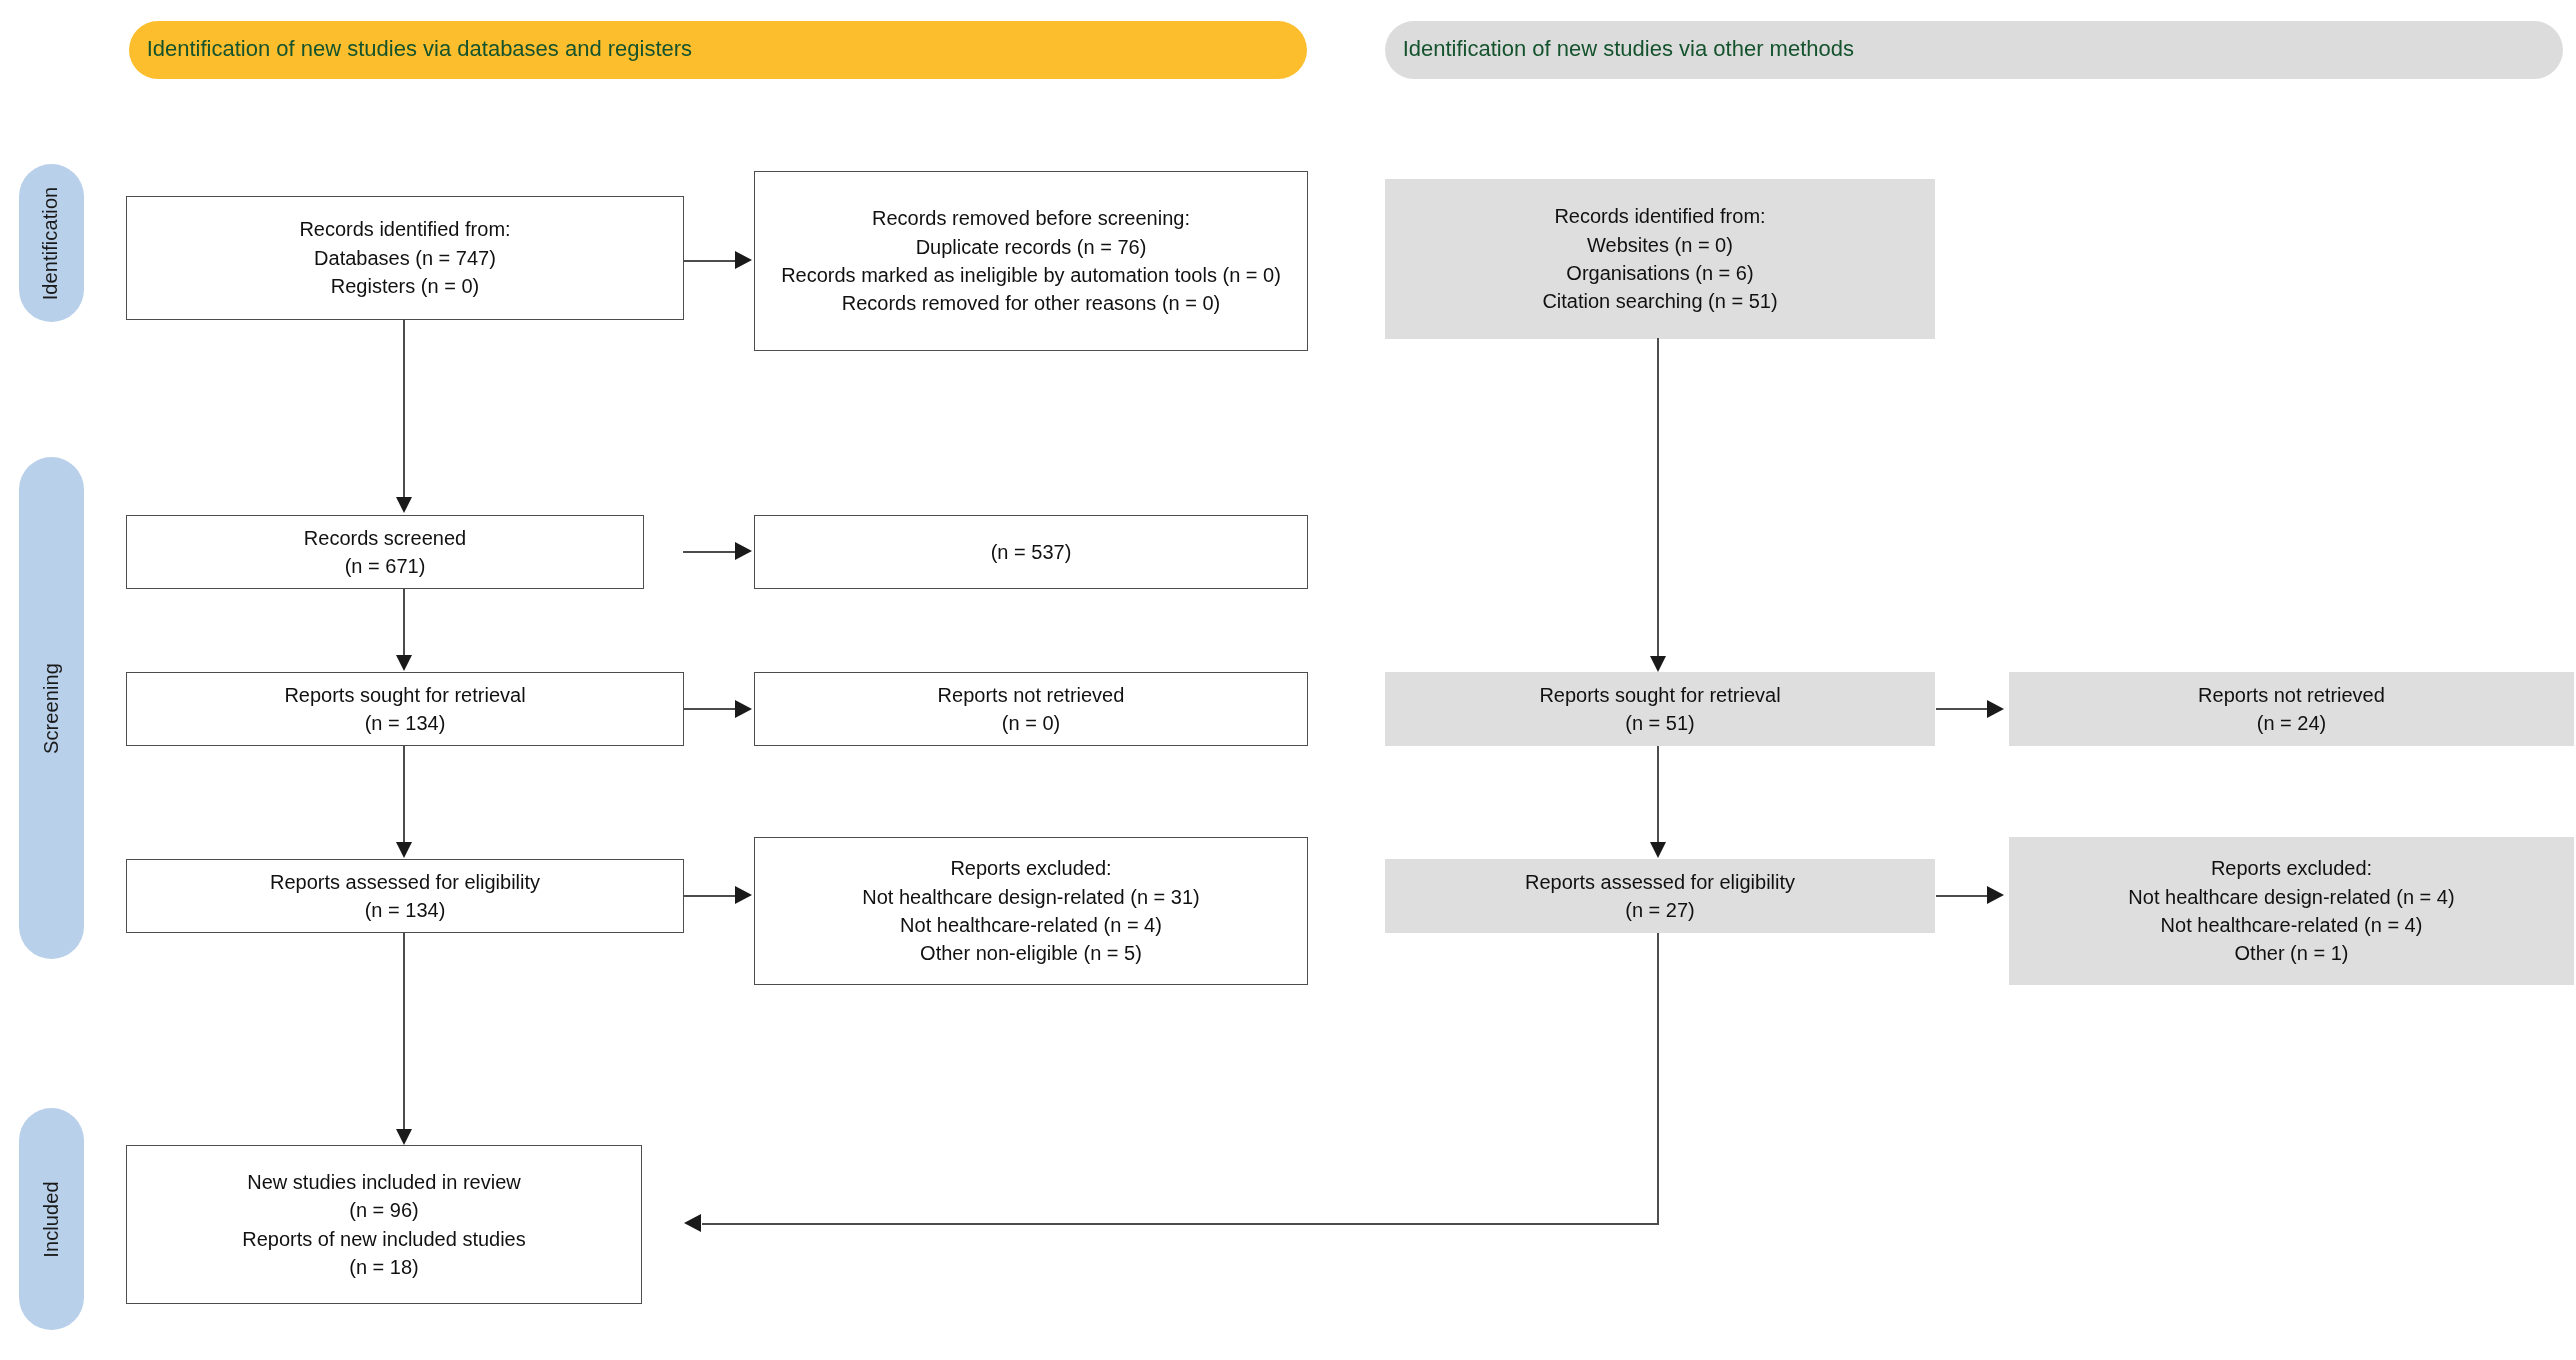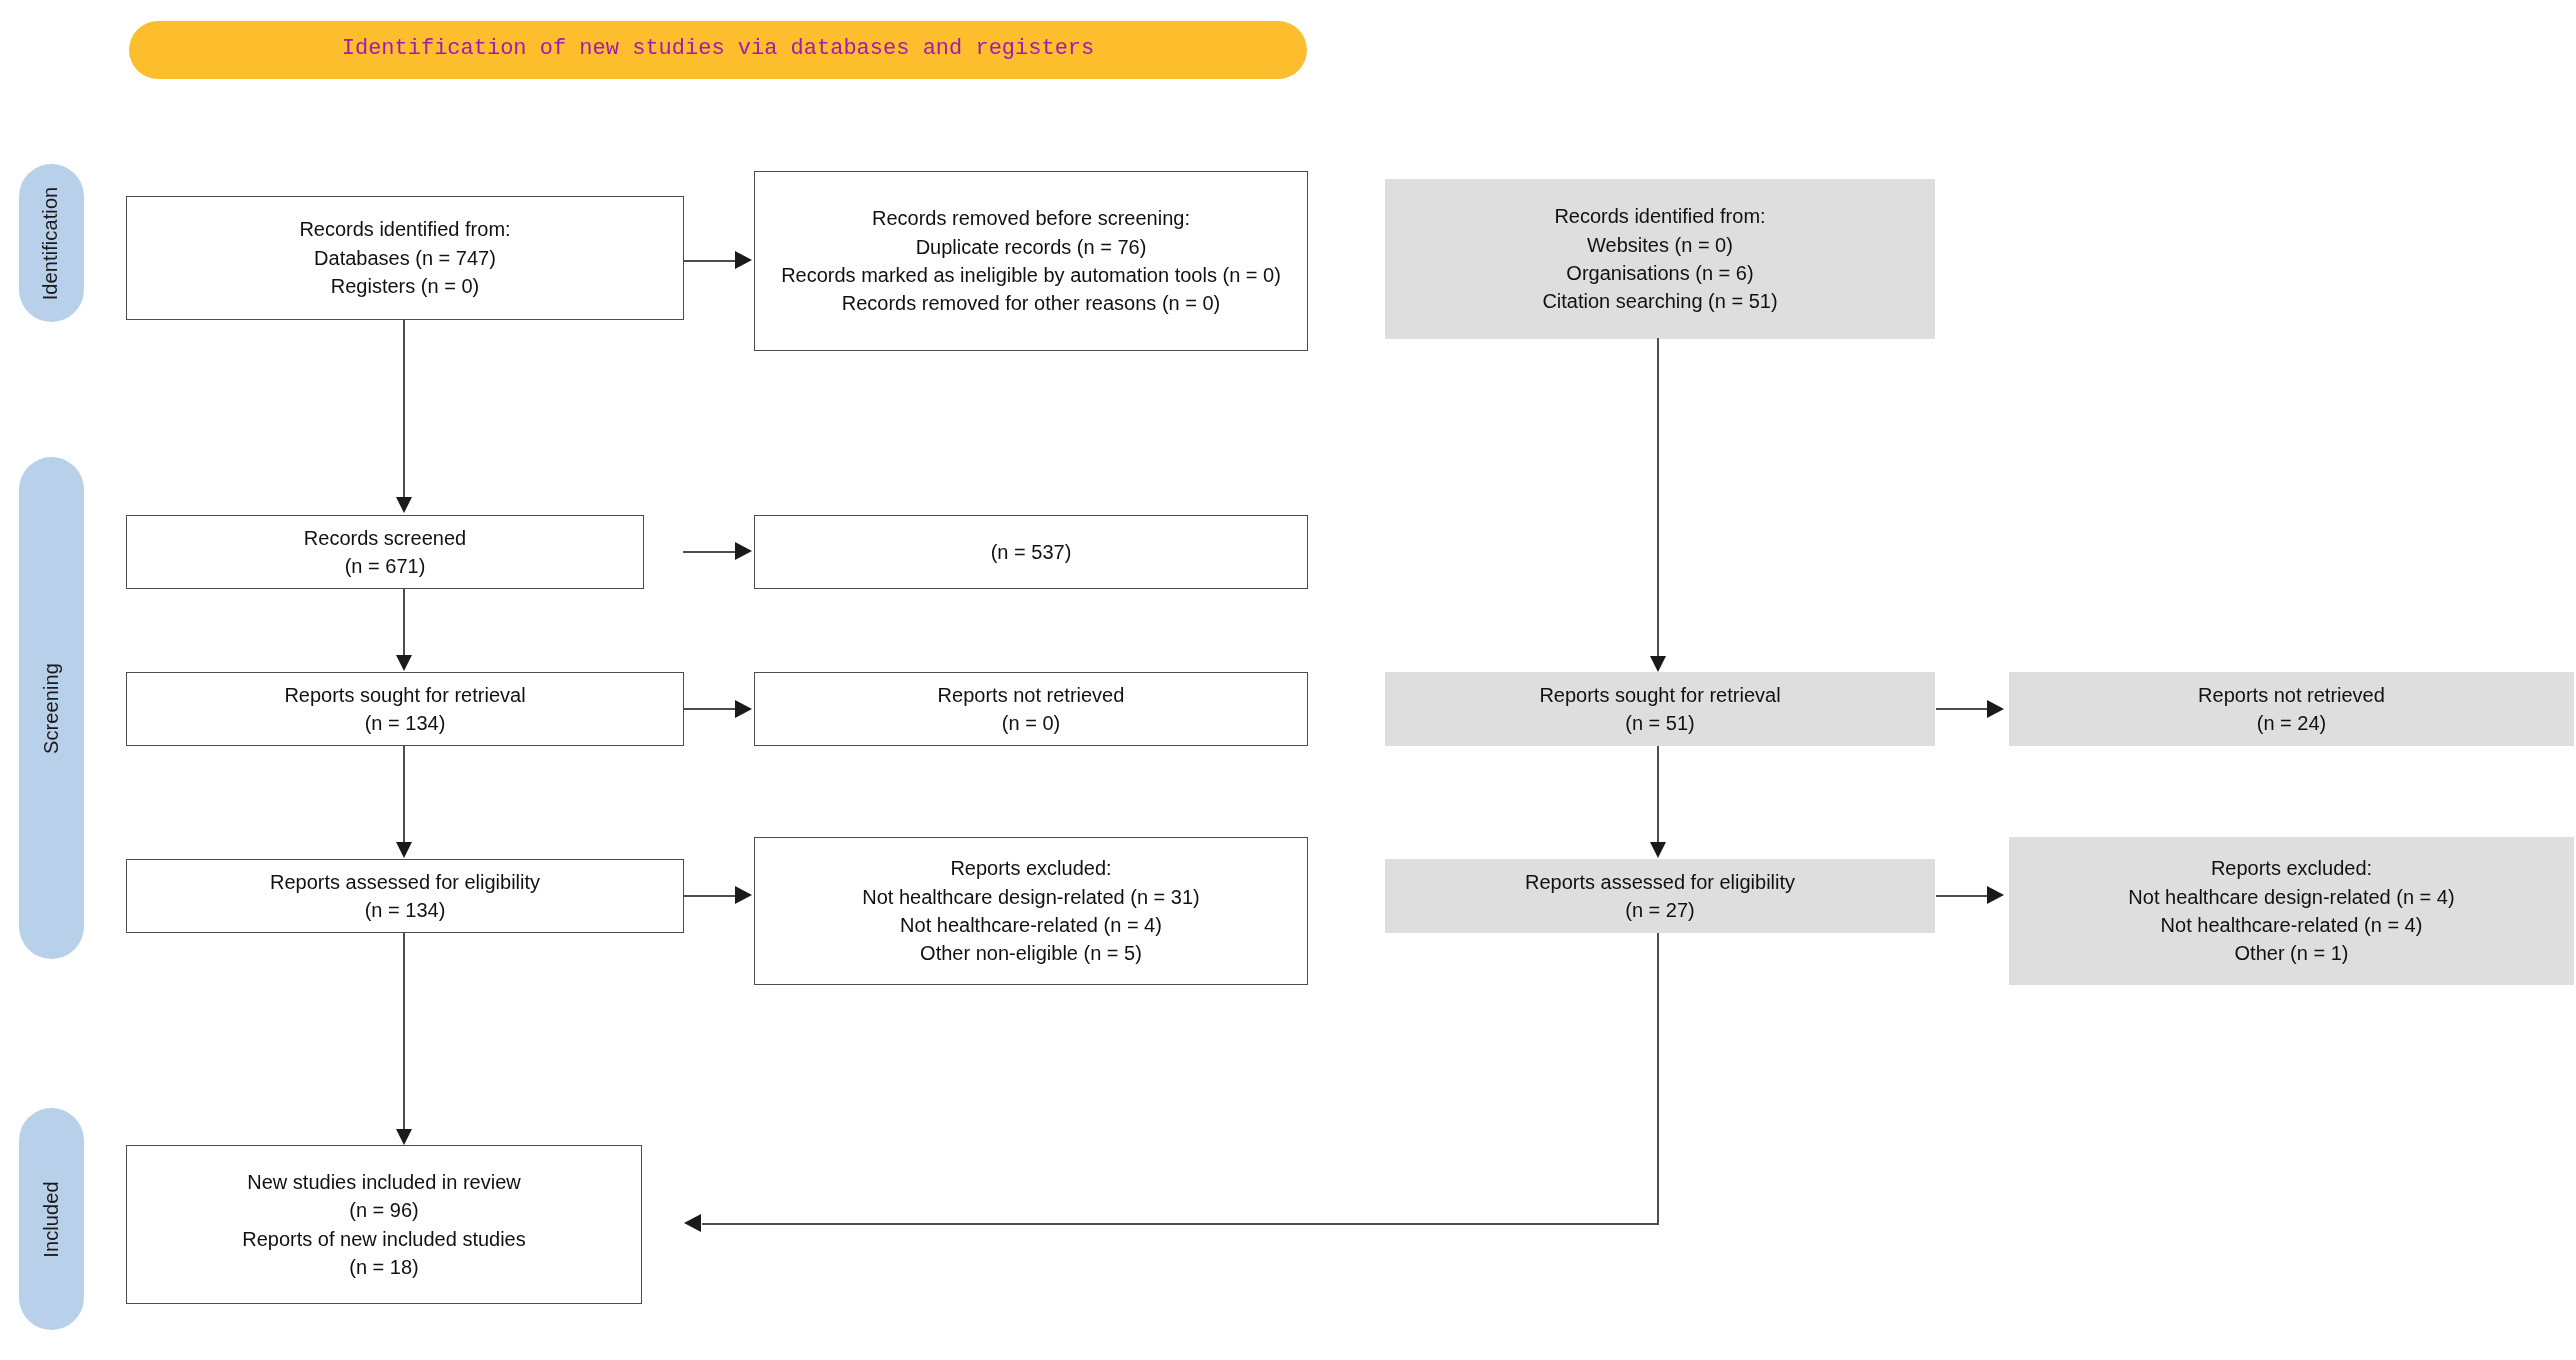--- a/index.html
+++ b/index.html
@@ -17,29 +17,27 @@
     height: 1360px;
     background: #ffffff;
     overflow: hidden;
   }
 
   
   .banner {
     position: absolute;
     display: flex;
     align-items: center;
-    justify-content: center;
     border-radius: 32.5px;
     font-size: 22px;
-    color: #a21caf;
+    color: #14532d;
     text-align: center;
     line-height: 1.2;
     padding: 0 17.7px;
     box-sizing: border-box;
-    font-family: Liberation Mono, monospace;
   }
   .banner-databases {
     left: 129px;
     top: 20.7px;
     width: 1178px;
     height: 58px;
     background: #fcbe2c;
   }
   .banner-other {
     left: 1385px;
@@ -124,20 +122,23 @@
   }
 </style>
 </head>
 <body>
 
 <div id="stage">
 
   <div class="banner banner-databases">
     <span>Identification of new studies via databases and registers</span>
   </div>
+  <div class="banner banner-other">
+    <span>Identification of new studies via other methods</span>
+  </div>
 
   <div class="stage-pill pill-identification">
     <span>Identification</span>
   </div>
   <div class="stage-pill pill-screening">
     <span>Screening</span>
   </div>
   <div class="stage-pill pill-included">
     <span>Included</span>
   </div>

